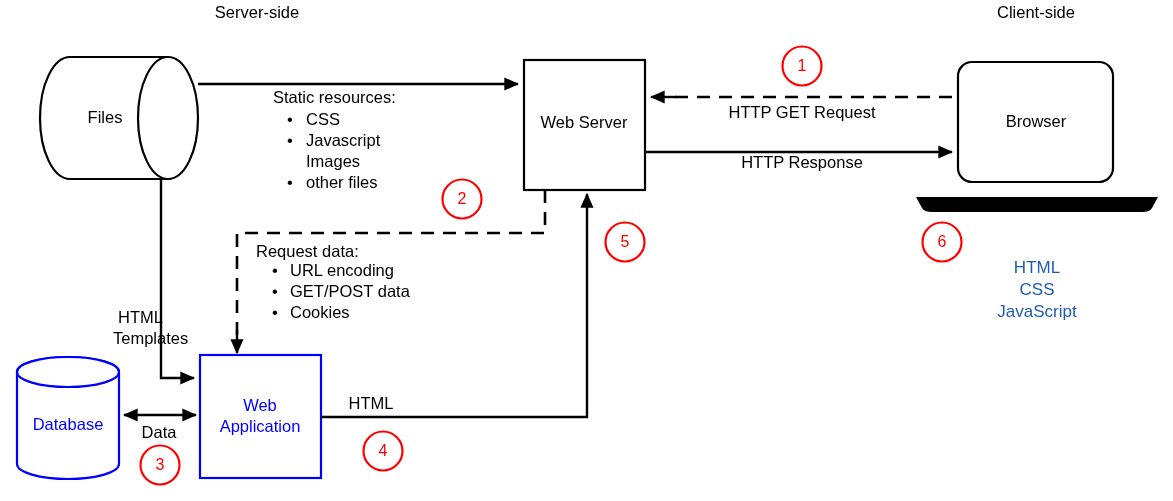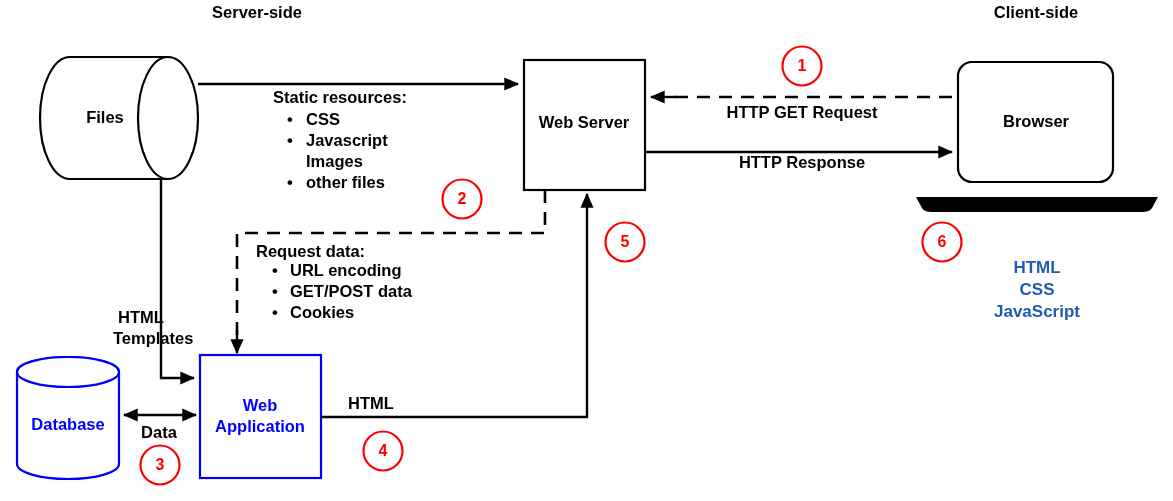--- a/index.html
+++ b/index.html
@@ -10,21 +10,20 @@
   body {
     width: 1173px;
     height: 501px;
     font-family: "Liberation Sans", sans-serif;
     overflow: hidden;
   }
   #diagram-root {
     position: relative;
     width: 1173px;
     height: 501px;
-    font-weight: bold;
   }
   svg#diagram {
     display: block;
     width: 1173px;
     height: 501px;
   }
   .shape-stroke-black {
     fill: #ffffff;
     stroke: #000000;
     stroke-width: 2.2;

